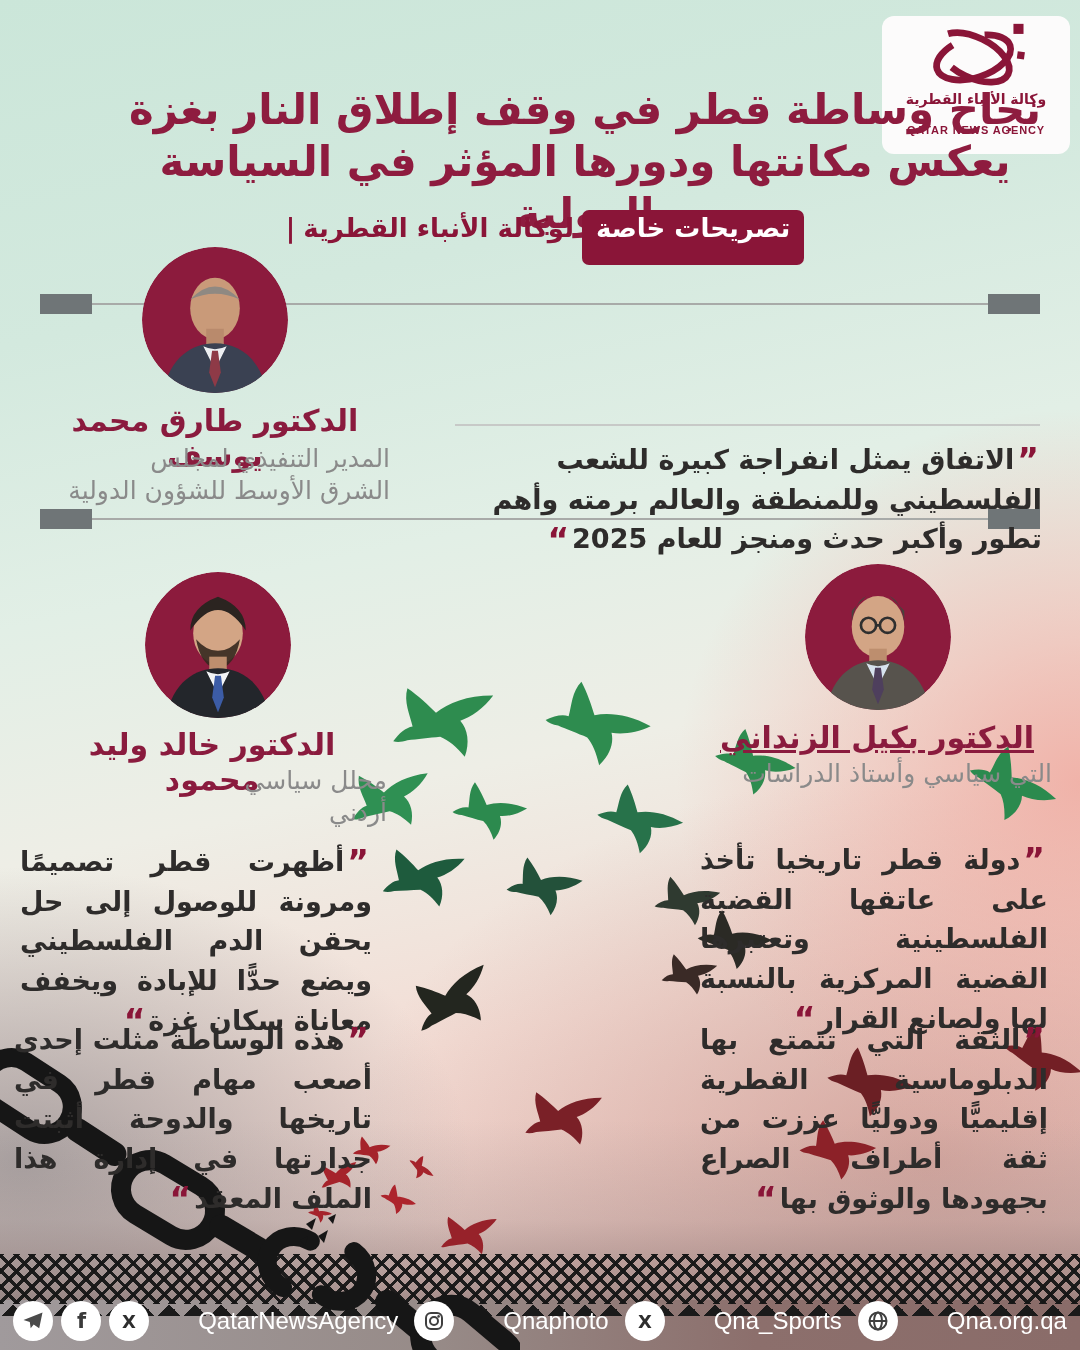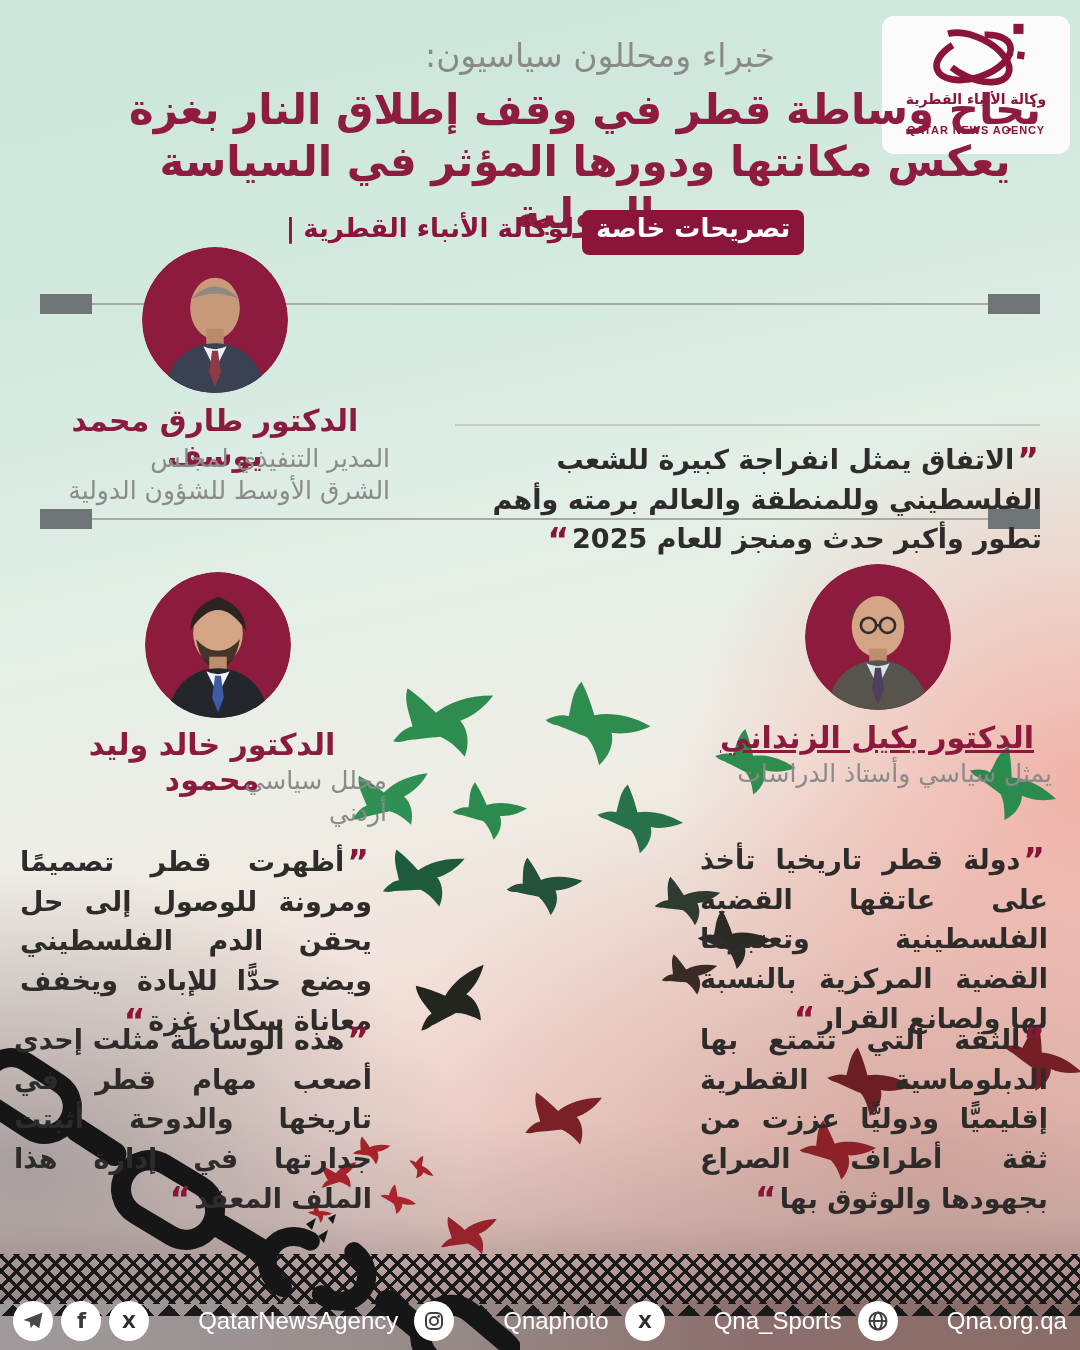--- a/index.html
+++ b/index.html
@@ -16,21 +16,21 @@
   .abs{position:absolute;}
   .rtl{direction:rtl;}
   
   .logo-card{left:882px;top:16px;width:188px;height:138px;background:#fcfbfb;border-radius:12px;z-index:5;
     display:flex;flex-direction:column;align-items:center;justify-content:flex-start;padding-top:4px;box-sizing:border-box;}
   .logo-ar{color:#8A1538;font-weight:bold;font-size:14px;line-height:1.1;}
   .logo-en{color:#8A1538;font-weight:bold;font-size:11px;letter-spacing:0.08em;font-family:"Liberation Sans",sans-serif;margin-top:17px;}
   .kicker{left:120px;right:0;top:36px;text-align:center;font-size:33px;color:#8a8a8a;z-index:5;}
   .headline{left:90px;right:0;top:84px;text-align:center;font-size:42px;line-height:52px;font-weight:bold;color:#8E1C3F;z-index:5;}
   .badge-row{left:10px;right:0;top:210px;text-align:center;z-index:5;font-size:26px;font-weight:bold;color:#8A1538;}
-  .badge-pill{display:inline-block;background:#8A1538;color:#fff;border-radius:7px;padding:3px 14px 12px;margin-left:8px;}
+  .badge-pill{display:inline-block;background:#8A1538;color:#fff;border-radius:7px;padding:3px 14px 22px;margin-left:8px;}
   .badge-bar{display:inline-block;margin-right:8px;font-weight:bold;}
   
   .hline{height:2px;background:#a8aaa8;z-index:2;}
   .endcap{width:52px;height:20px;background:#6f7577;z-index:2;}
   .miniline{height:2px;background:#c7c9c7;z-index:2;}
   
   .avatar{width:146px;height:146px;border-radius:50%;overflow:hidden;z-index:5;}
   .avatar svg{display:block;width:100%;height:100%;}
   .ename{width:350px;text-align:center;font-size:30px;font-weight:bold;color:#8A1B3E;z-index:5;}
   .etitle{width:350px;text-align:right;font-size:25px;line-height:32px;color:#8a8a8a;z-index:5;}
@@ -69,21 +69,20 @@
         <ellipse cx="105" cy="78" rx="80" ry="42" transform="rotate(-18 105 78)" stroke-dasharray="300 70" stroke-dashoffset="40"></ellipse>
         <ellipse cx="105" cy="78" rx="80" ry="42" transform="rotate(26 105 78)" stroke-dasharray="280 90" stroke-dashoffset="150"></ellipse>
       </g>
       <rect x="188" y="8" width="21" height="21" fill="#8A1538"></rect>
       <rect x="196" y="66" width="15" height="15" fill="#8A1538" transform="rotate(8 203 73)"></rect>
     </svg>
     <div class="logo-ar rtl">وكالة الأنباء القطرية</div>
     <div class="logo-en">QATAR NEWS AGENCY</div>
   </div>
 
-  <div class="abs kicker rtl">خبراء ومحللون سياسيون:</div>
 
   <div class="abs headline rtl">
     <div>نجاح وساطة قطر في وقف إطلاق النار بغزة</div>
     <div>يعكس مكانتها ودورها المؤثر في السياسة الدولية</div>
   </div>
 
   <div class="abs badge-row rtl">
     <span class="badge-pill">تصريحات خاصة</span><span>لوكالة الأنباء القطرية</span><span class="badge-bar">|</span>
   </div>
 
@@ -155,21 +154,21 @@
       <circle cx="56.5" cy="42" r="5.2" fill="none" stroke="#2F2F2F" stroke-width="1.8"></circle>
       <line x1="48.7" y1="42" x2="51.3" y2="42" stroke="#2F2F2F" stroke-width="1.8"></line>
       <rect x="44" y="58" width="12" height="12" fill="#BD8E6E"></rect>
       <path d="M14,102 C18,76 34,66 50,66 C66,66 82,76 86,102 Z" fill="#57534D"></path>
       <path d="M42,68 L50,84 L58,68 Q50,72 42,68 Z" fill="#D7E3EE"></path>
       <path d="M48,71 L52,71 L54,86 L50,96 L46,86 Z" fill="#4E3F5D"></path>
     </svg>
   </div>
   <div class="abs ename rtl" style="left:702px;top:720px;text-decoration:underline;">الدكتور بكيل الزنداني</div>
   <div class="abs etitle rtl" style="left:702px;top:758px;">
-    <div>يمثل سياسي وأستاذ الدراسات</div>
+    <div>التي سياسي وأستاذ الدراسات</div>
   </div>
 
   <div class="abs quote just rtl" style="left:700px;width:348px;top:840px;">
     <span class="qmark">”</span><span>دولة قطر تاريخيا تأخذ على عاتقها القضية الفلسطينية وتعتبرها القضية المركزية بالنسبة لها ولصانع القرار</span><span class="qmark">“</span>
   </div>
 
   <div class="abs quote just rtl" style="left:700px;width:348px;top:1020px;">
     <span class="qmark">”</span><span>الثقة التي تتمتع بها الدبلوماسية القطرية إقليميًّا ودوليًّا عززت من ثقة أطراف الصراع بجهودها والوثوق بها</span><span class="qmark">“</span>
   </div>
 

